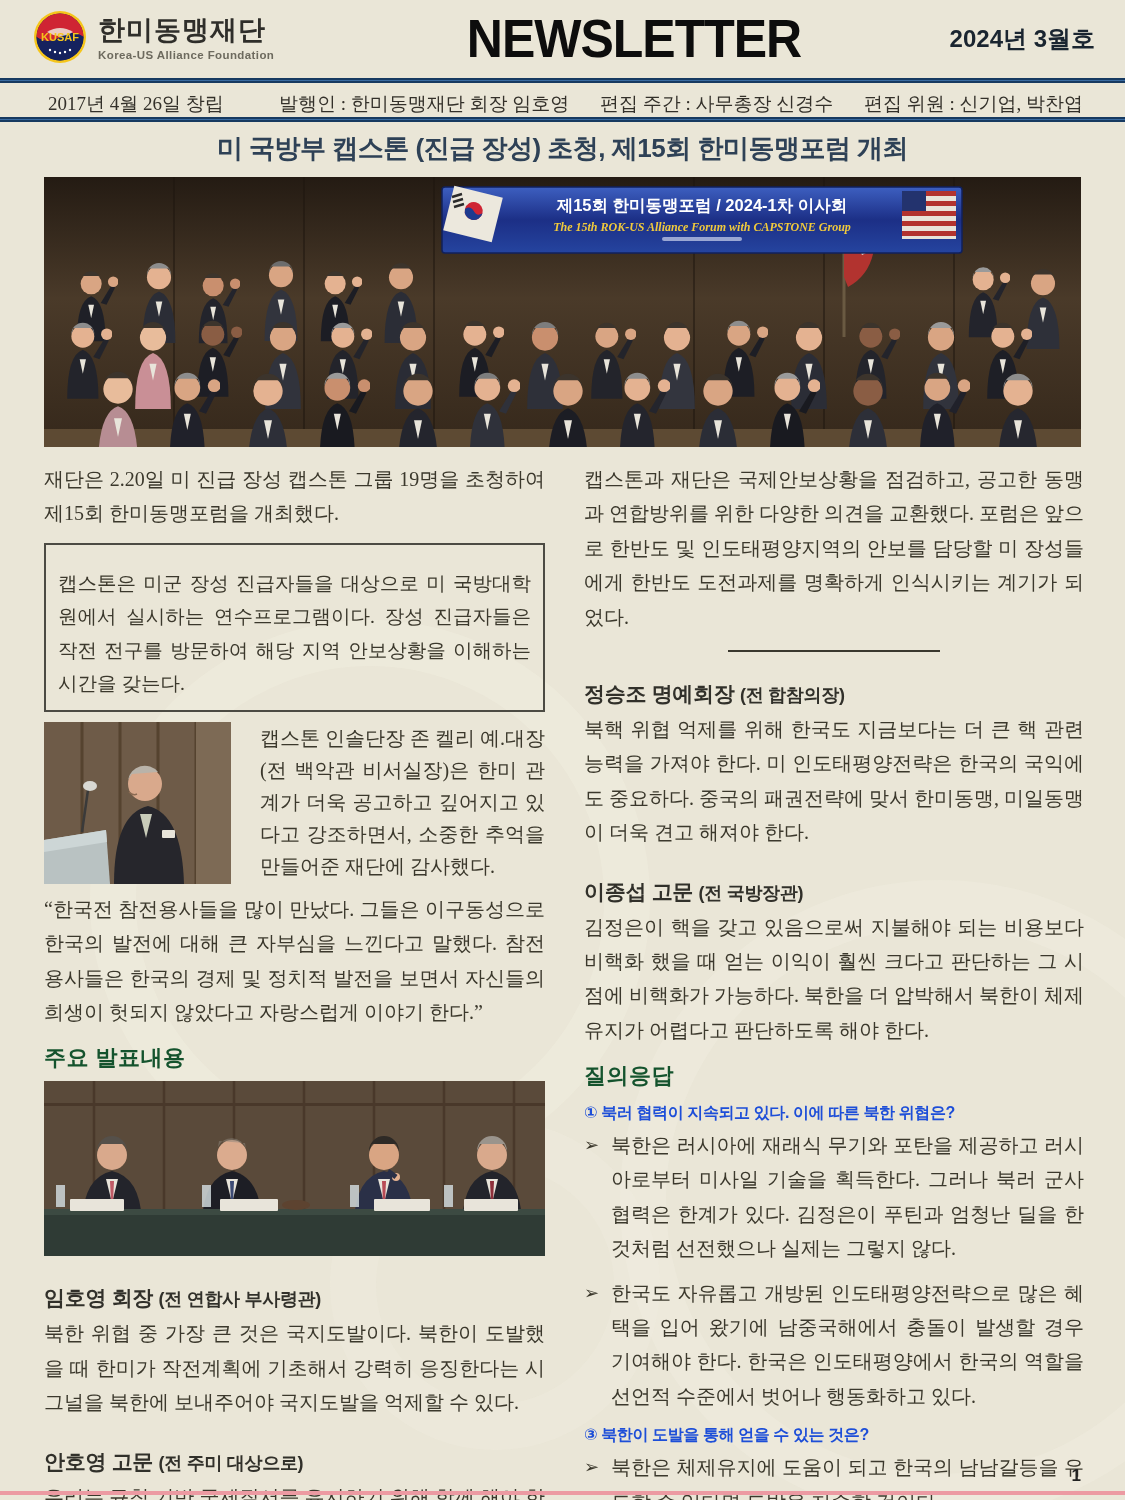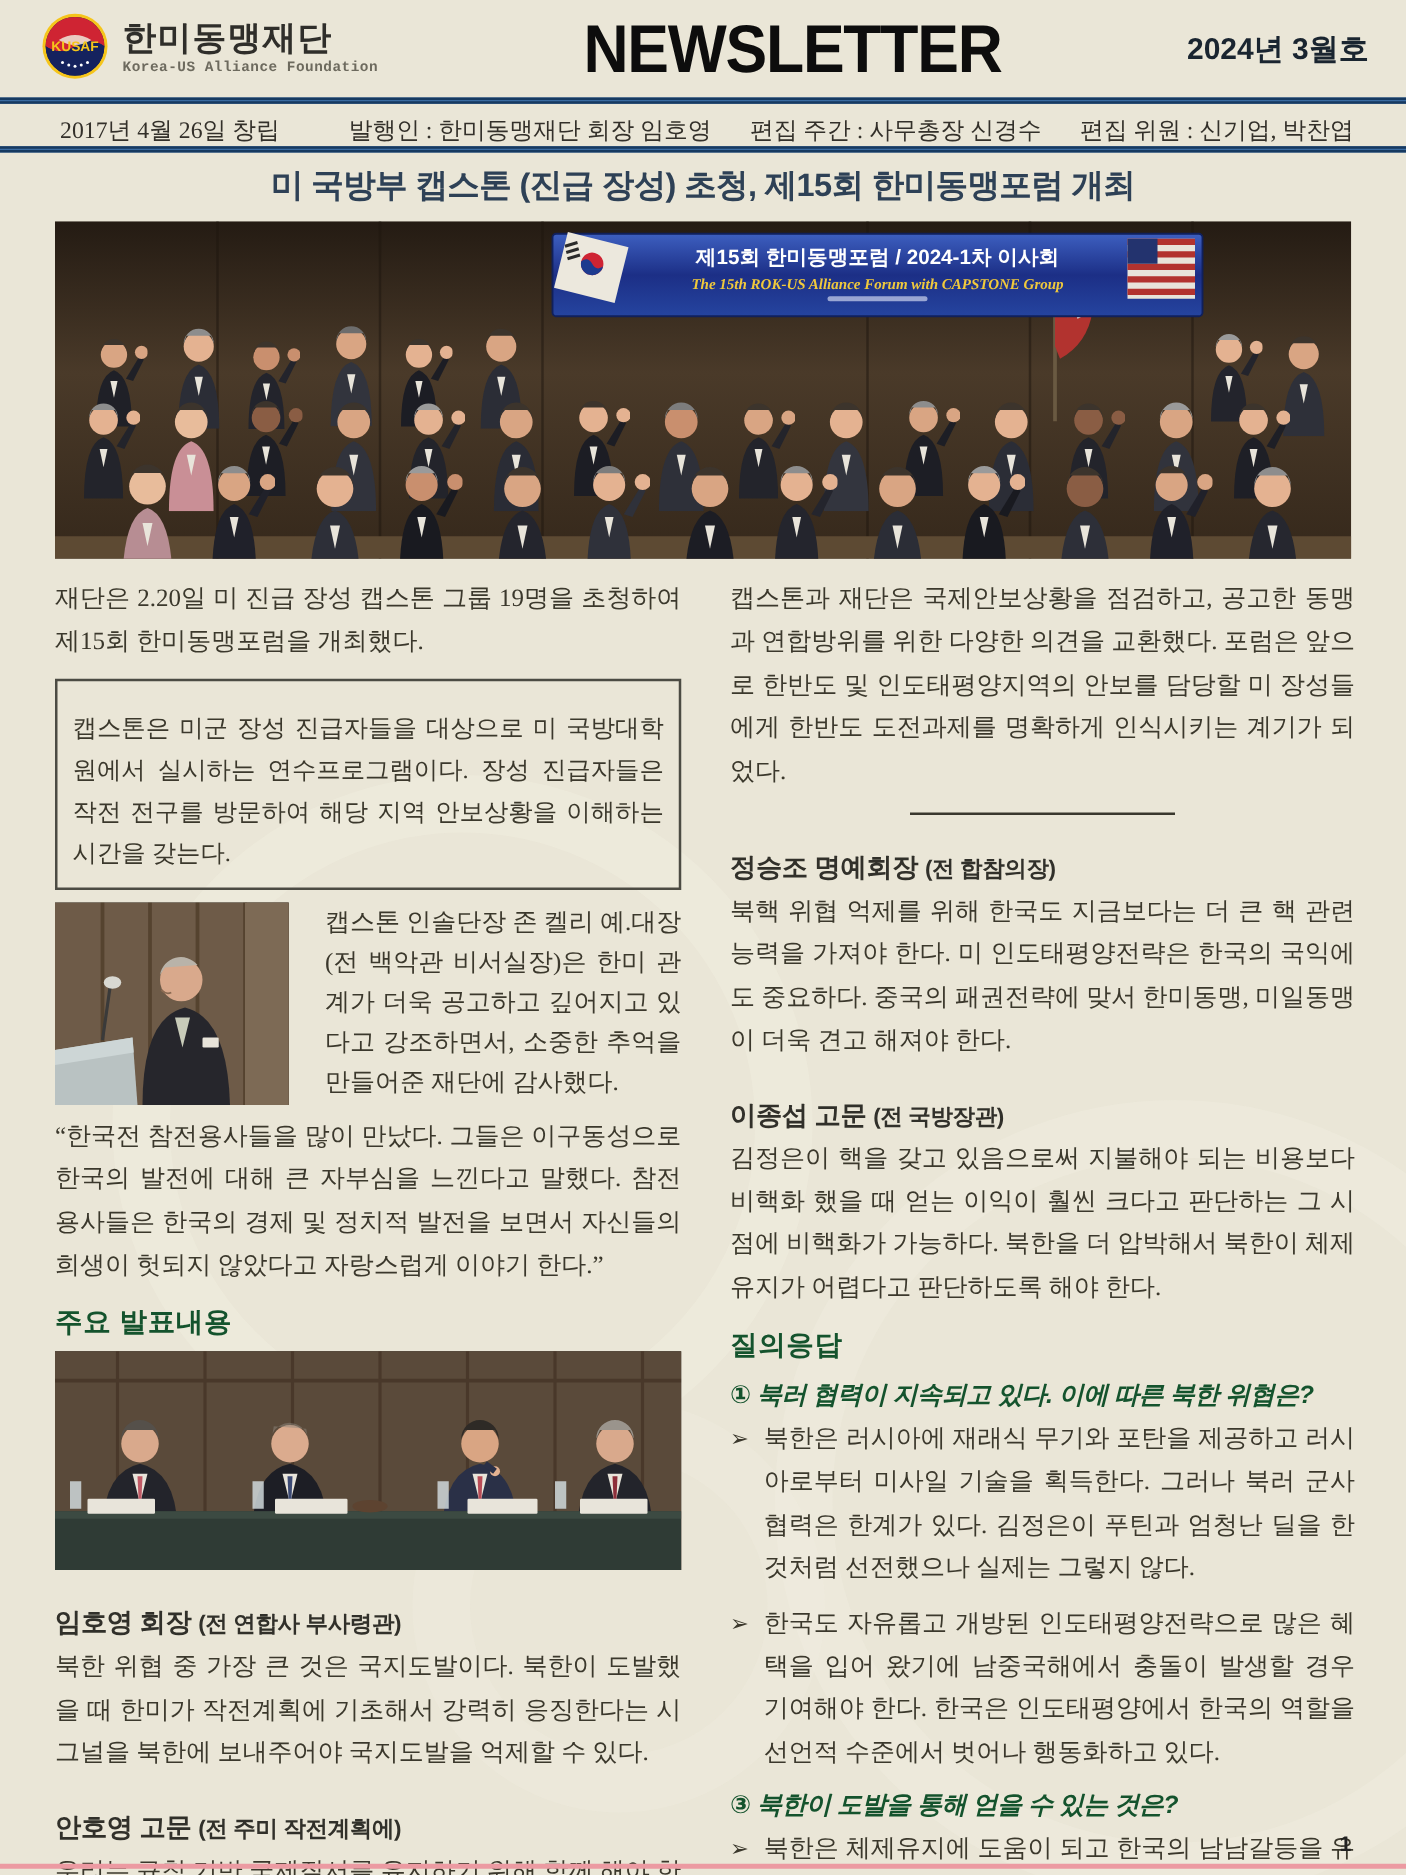--- a/index.html
+++ b/index.html
@@ -16,21 +16,21 @@
   .wm2 { width:640px; height:640px; left:620px; top:880px; opacity:.38;}
   .wm3 { width:330px; height:330px; left:330px; top:1120px; opacity:.3;}
 
   .content { position:relative; z-index:1; }
 
   
   .masthead { display:flex; align-items:center; height:78px; padding:0 30px 0 33px; }
   .brand { display:flex; align-items:center; gap:11px; width:330px; }
   .brand-names { display:flex; flex-direction:column; line-height:1.1; }
   .brand-ko { font-family:"Liberation Sans","DejaVu Sans",sans-serif; font-weight:bold; font-size:27px; color:#2f2e2a; letter-spacing:1px; }
-  .brand-en { font-family:Liberation Mono, monospace; font-size:11.5px; color:#6d6a5e; font-weight:bold; letter-spacing:.4px; margin-top:3px;}
+  .brand-en { font-family:Liberation Sans, sans-serif; font-size:11.5px; color:#6d6a5e; font-weight:bold; letter-spacing:.4px; margin-top:3px;}
   .nl-title { flex:1; text-align:center; font-family:"Liberation Sans","DejaVu Sans",sans-serif;
     font-weight:900; font-size:50px; letter-spacing:-1px; color:#0d0d0d; transform:scaleY(1.08); }
   .issue { width:190px; text-align:right; font-family:"Liberation Sans","DejaVu Sans",sans-serif;
     font-weight:bold; font-size:24px; color:#1a2530; }
 
   .bluebar { height:5px; background:#3a6ba1; border-top:2px solid #173a60; border-bottom:2px solid #173a60; }
 
   .pubrow { display:flex; justify-content:space-between; align-items:flex-end; height:34px; padding:0 42px 0 48px;
     font-size:19px; color:#33302a; }
   .pubrow .seg + .seg { margin-left:26px; }
@@ -55,22 +55,22 @@
   .quote { margin-top:6px; }
   h3.section { font-family:"Liberation Sans","DejaVu Sans",sans-serif; font-weight:600; font-size:22px;
     color:#14532d; margin:14px 0 8px 0; letter-spacing:.5px; }
   .panel-photo { display:block; width:501px; height:175px; margin:2px 0 12px 0; }
   .speaker { margin-top:12px; }
   .speaker h4 { font-family:"Liberation Sans","DejaVu Sans",sans-serif; font-size:21px; color:#31302a;
     font-weight:bold; margin-bottom:4px; letter-spacing:-0.3px;margin-top:28px;}
   .speaker h4 .stitle { font-size:18px; }
   .divider { width:212px; border-top:2.5px solid #3a382e; margin:16px auto 14px auto; }
   .qa { margin-top:10px; }
-  .qa .q { font-family:"Liberation Sans","DejaVu Sans",sans-serif; font-weight:bold; font-size:20px;
-    color:#14532d; line-height:1.5; letter-spacing:-0.4px;font-style:italic; }
+  .qa .q { font-family:"Liberation Sans","DejaVu Sans",sans-serif; font-weight:bold; font-size:16px;
+    color:#1d4ed8; line-height:1.5; letter-spacing:-0.4px; }
   .qa .a { display:grid; grid-template-columns:27px 1fr; font-size:20px; line-height:1.72; text-align:justify; margin-top:3px;}
   .qa .arrow { color:#3b382c; font-size:18px; padding-top:2px; }
 
   
   .pageno { position:absolute; right:44px; bottom:14px; font-family:"Liberation Sans","DejaVu Sans",sans-serif;
     font-weight:bold; font-size:17px; color:#222; z-index:2;}
   .footline { position:absolute; left:0; right:0; bottom:5px; height:4px; background:#ec9aa2; z-index:2;}
 </style>
 </head>
 <body>
@@ -345,21 +345,21 @@
         </svg>
 
         <div class="speaker">
           <h4><span>임호영 회장</span>
               <span class="stitle">(전 연합사 부사령관)</span></h4>
           <p class="body">북한 위협 중 가장 큰 것은 국지도발이다. 북한이 도발했을 때 한미가 작전계획에 기초해서 강력히 응징한다는 시그널을 북한에 보내주어야 국지도발을 억제할 수 있다.</p>
         </div>
 
         <div class="speaker">
           <h4><span>안호영 고문</span>
-              <span class="stitle">(전 주미 작전계획에)</span></h4>
+              <span class="stitle">(전 주미 대상으로)</span></h4>
           <p class="body">우리는 규칙 기반 국제질서를 유지하기 위해 함께 해야 한다. 한미일 삼자 협력이 중요한 이유다. 그러나 미국의 리더십 없이는 이러한 협력이 가능하지 않을 것이다.</p>
         </div>
       </div>
 
       <div class="col">
         <p class="body">캡스톤과 재단은 국제안보상황을 점검하고, 공고한 동맹과 연합방위를 위한 다양한 의견을 교환했다. 포럼은 앞으로 한반도 및 인도태평양지역의 안보를 담당할 미 장성들에게 한반도 도전과제를 명확하게 인식시키는 계기가 되었다.</p>
 
         <div class="divider"></div>
 
         <div class="speaker">

